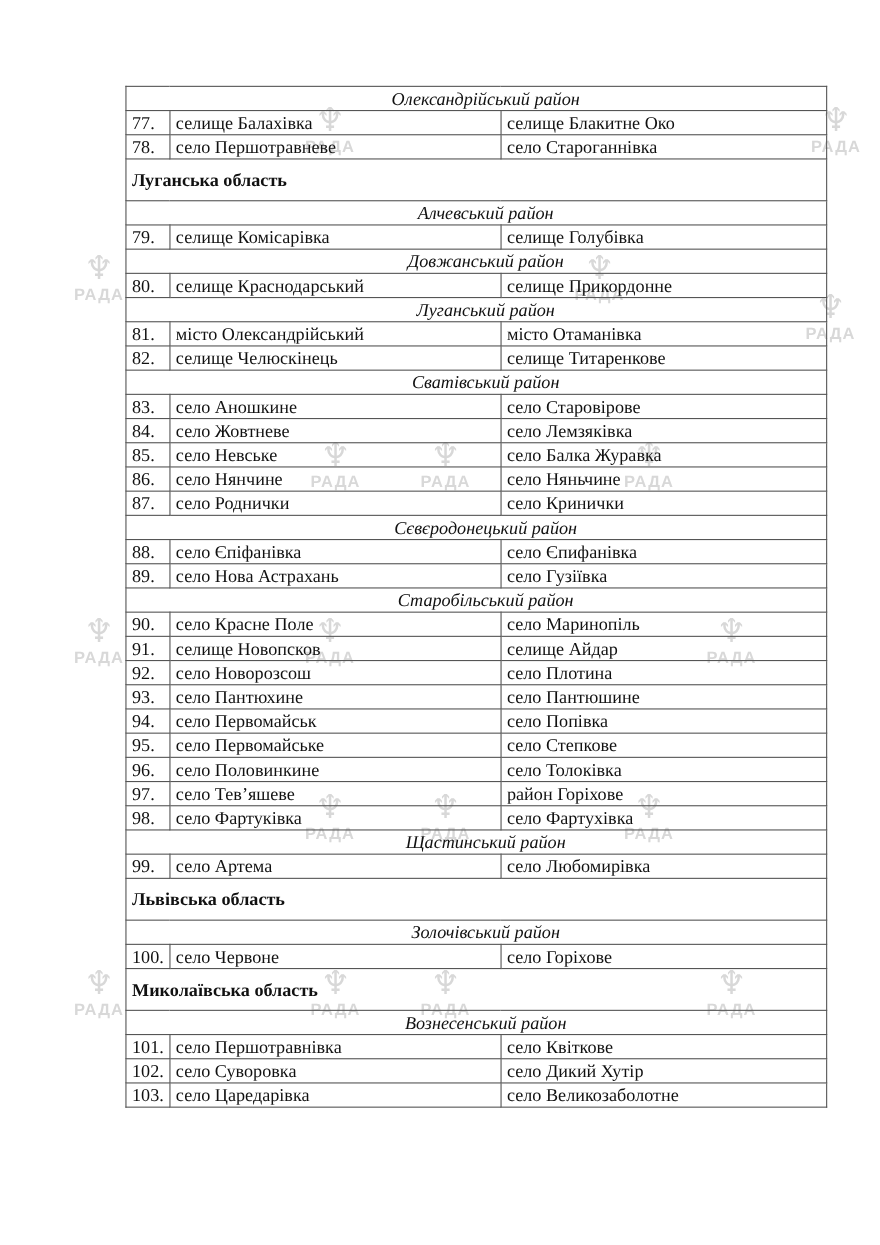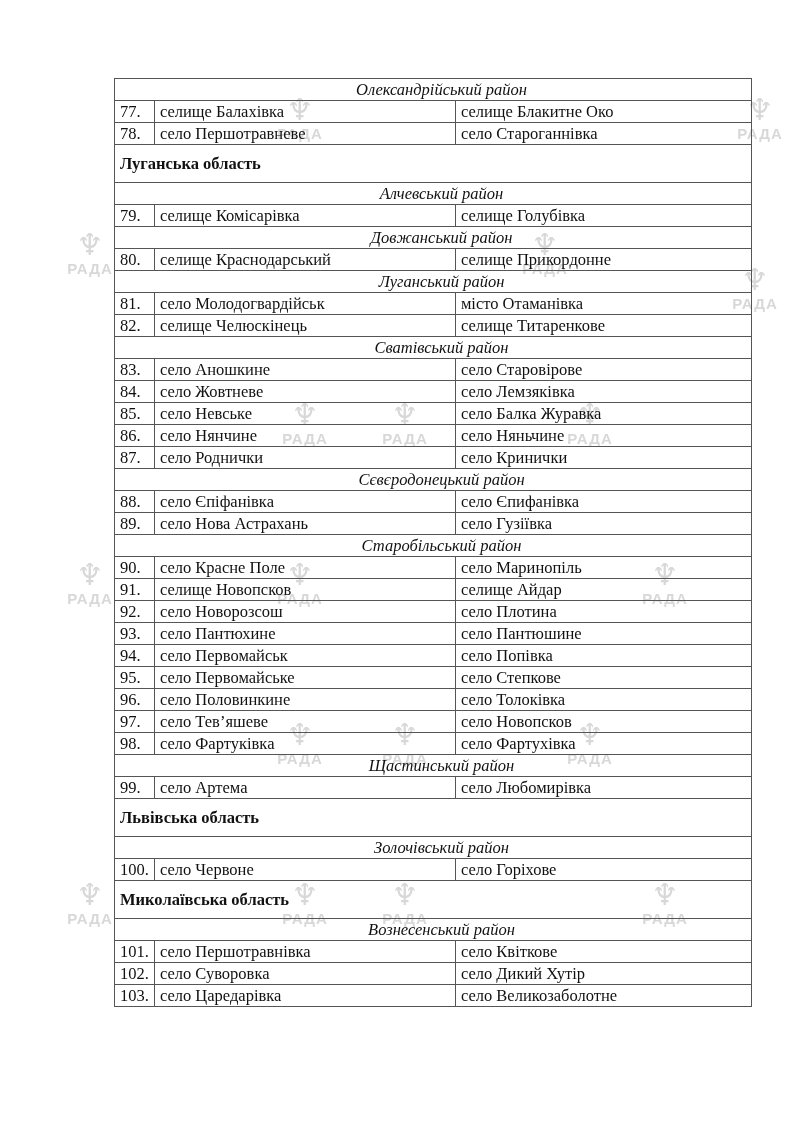--- a/index.html
+++ b/index.html
@@ -130,21 +130,21 @@
         <tr class="item">
           <td class="num">80.</td>
           <td class="c1">селище Краснодарський</td>
           <td class="c2">селище Прикордонне</td>
         </tr>
         <tr class="raion">
           <td colspan="3">Луганський район</td>
         </tr>
         <tr class="item">
           <td class="num">81.</td>
-          <td class="c1">село Молодогвардійськ</td>
+          <td class="c1">місто Олександрійський</td>
           <td class="c2">місто Отаманівка</td>
         </tr>
         <tr class="item">
           <td class="num">82.</td>
           <td class="c1">селище Челюскінець</td>
           <td class="c2">селище Титаренкове</td>
         </tr>
         <tr class="raion">
           <td colspan="3">Сватівський район</td>
         </tr>
@@ -220,21 +220,21 @@
           <td class="c2">село Степкове</td>
         </tr>
         <tr class="item">
           <td class="num">96.</td>
           <td class="c1">село Половинкине</td>
           <td class="c2">село Толоківка</td>
         </tr>
         <tr class="item">
           <td class="num">97.</td>
           <td class="c1">село Тев’яшеве</td>
-          <td class="c2">село Новопсков</td>
+          <td class="c2">район Горіхове</td>
         </tr>
         <tr class="item">
           <td class="num">98.</td>
           <td class="c1">село Фартуківка</td>
           <td class="c2">село Фартухівка</td>
         </tr>
         <tr class="raion">
           <td colspan="3">Щастинський район</td>
         </tr>
         <tr class="item">

